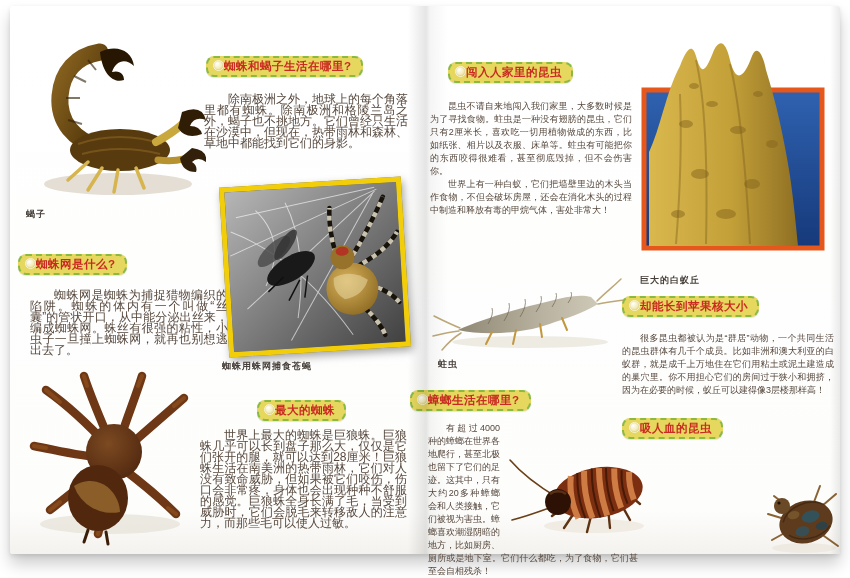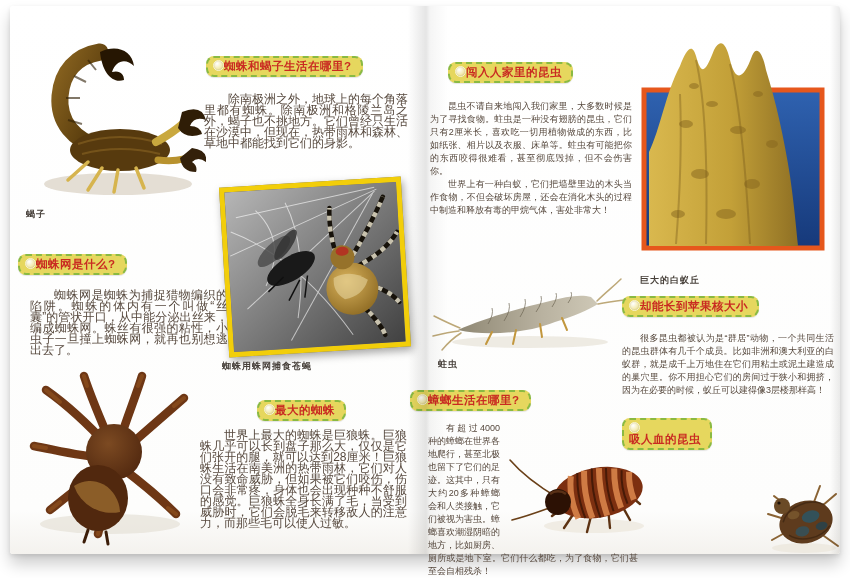--- a/index.html
+++ b/index.html
@@ -316,21 +316,21 @@
               <path d="M104,24 Q100,46 104,68"></path>
               <path d="M119,29 Q115,46 119,63"></path>
           </g>
         </g>
         <circle cx="52" cy="56" r="13" fill="#2c1104"></circle>
         <path d="M44,48 a13,13 0 0 1 16,0" stroke="#593016" stroke-width="2.5" fill="none"></path>
       </svg>
       <span>有超过4000种的蟑螂在世界各地爬行，甚至北极也留下了它们的足迹。这其中，只有大约20多种蟑螂会和人类接触，它们被视为害虫。蟑螂喜欢潮湿阴暗的地方，比如厨房、厕所或是地下室。它们什么都吃，为了食物，它们甚至会自相残杀！</span>
     </div>
 
-    <div class="heading" style="left:612px;top:412px;flex-direction:column;">
+    <div class="heading" style="left:612px;top:412px;">
       <span class="bullet"></span>
       <span>吸人血的昆虫</span>
     </div>
     <div class="body" style="left:612px;top:444px;width:214px;">
       <svg class="float-right bedbug-float" width="86" height="80" viewBox="0 0 86 80">
         <ellipse cx="48" cy="70" rx="32" ry="5" fill="#ece7dd" opacity="0.8"></ellipse>
         <g stroke="#8a6334" stroke-width="2" fill="none" stroke-linecap="round">
           <path d="M36,32 L18,18"></path>
             <path d="M32,42 L12,36"></path>
             <path d="M34,52 L16,62"></path>

